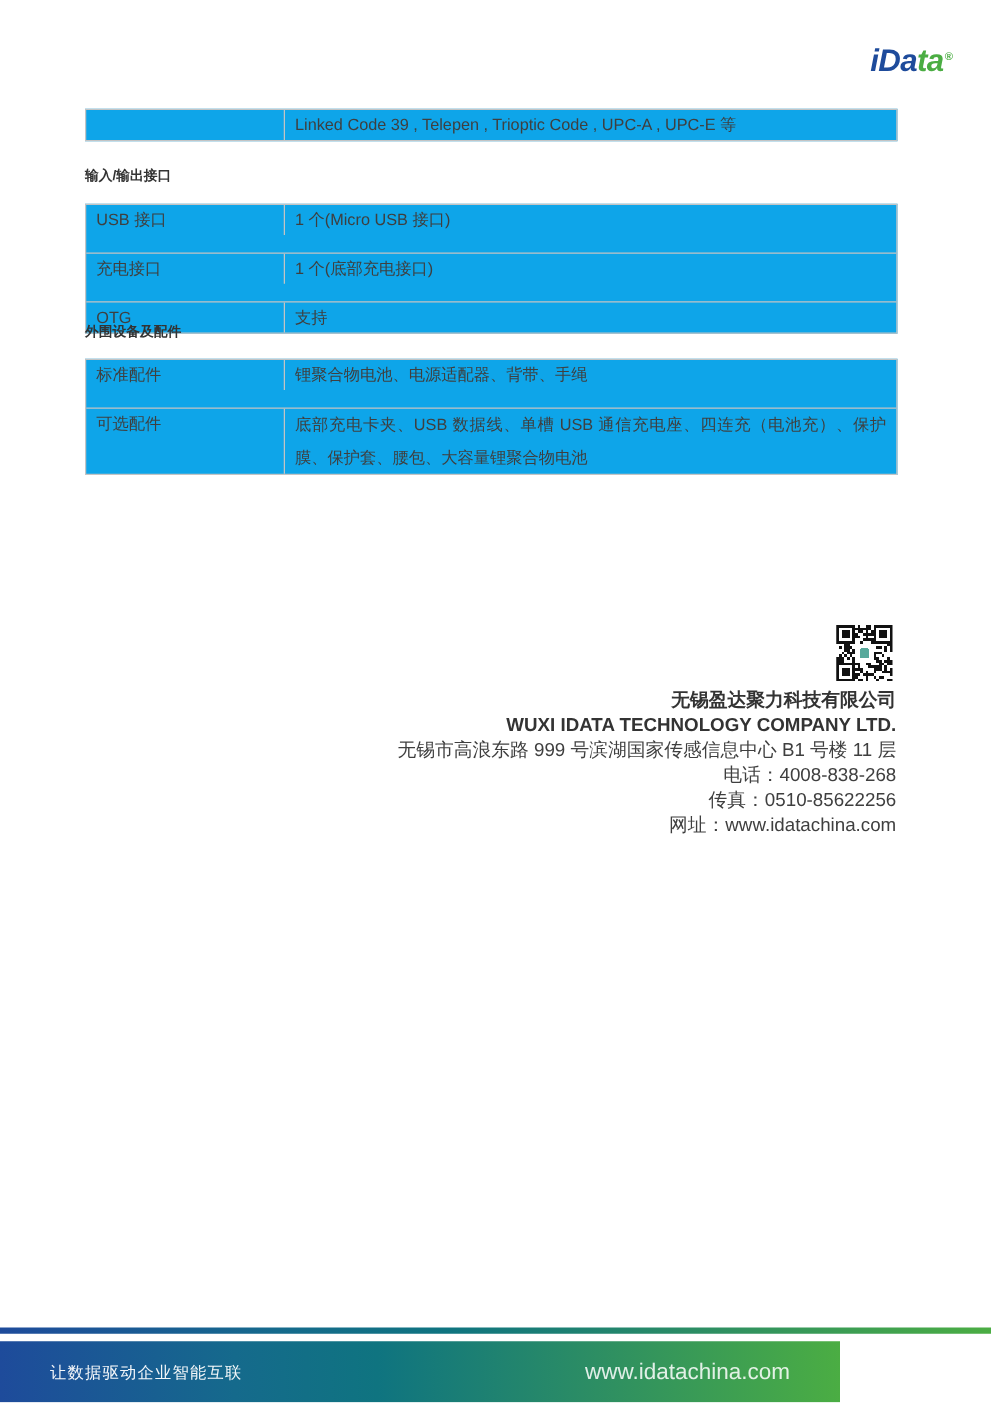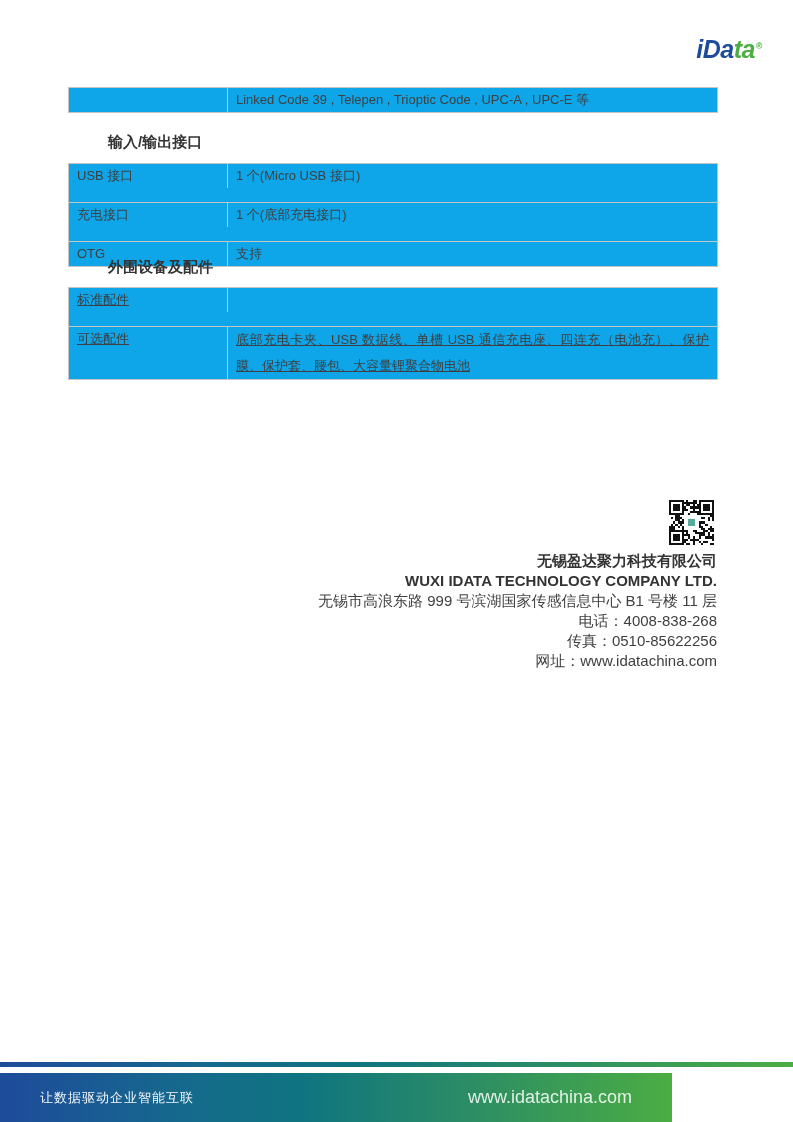--- a/index.html
+++ b/index.html
@@ -21,23 +21,23 @@
   .spec-table { position:absolute; left:68px; width:650px; border:1px solid var(--table-border,#c4c4c4); background:#0ea5e9; font-size:13px; }
   .row { display:flex; }
   .row + .row { border-top:1px solid var(--table-border,#c4c4c4);margin-top:14px; }
   .cell { line-height:18px; padding:3px 8px; }
   .cell.label { flex:0 0 159px; width:159px; border-right:1px solid var(--table-border,#c4c4c4); }
   .cell.value { flex:1; }
   .row.tall .cell.value { line-height:26px; padding-top:0; padding-bottom:0; text-align:justify; }
 
   .codes-table { top:87px; }
   .io-table    { top:163px; }
-  .acc-table   { top:287px;text-decoration:underline; }
-
-  .sec-heading { position:absolute; left:68px; font-size:15px; font-weight:bold; color:#333;margin-left:40px; }
+  .acc-table   { top:287px; }
+
+  .sec-heading { position:absolute; left:68px; font-size:11px; font-weight:bold; color:#333; }
   .h-io  { top:133px; }
   .h-acc { top:258px; }
 
   
   .qr { position:absolute; top:500px; right:79px; width:45px; height:45px; }
   .contact { position:absolute; top:551px; right:76px; text-align:right; font-size:15px; line-height:20px; color:#3f3f3f; white-space:nowrap; }
   .contact .bold { font-weight:bold; color:#333; }
 
   
   .brand-gradient {
@@ -86,20 +86,21 @@
       <div class="cell label">OTG</div>
       <div class="cell value">支持</div>
     </div>
   </div>
 
   <h2 class="sec-heading h-acc">外围设备及配件</h2>
 
   <div class="spec-table acc-table">
     <div class="row">
       <div class="cell label">标准配件</div>
+      <div class="cell value">锂聚合物电池、电源适配器、背带、手绳</div>
     </div>
     <div class="row tall">
       <div class="cell label">可选配件</div>
       <div class="cell value">底部充电卡夹、USB 数据线、单槽 USB 通信充电座、四连充（电池充）、保护膜、保护套、腰包、大容量锂聚合物电池</div>
     </div>
   </div>
 
   <div class="qr"><svg viewBox="0 0 42 42" width="45" height="45" shape-rendering="crispEdges">
         <rect x="0" y="0" width="42" height="42" fill="#fff"></rect>
         <rect x="16" y="0" width="2" height="2" fill="#111"></rect>

